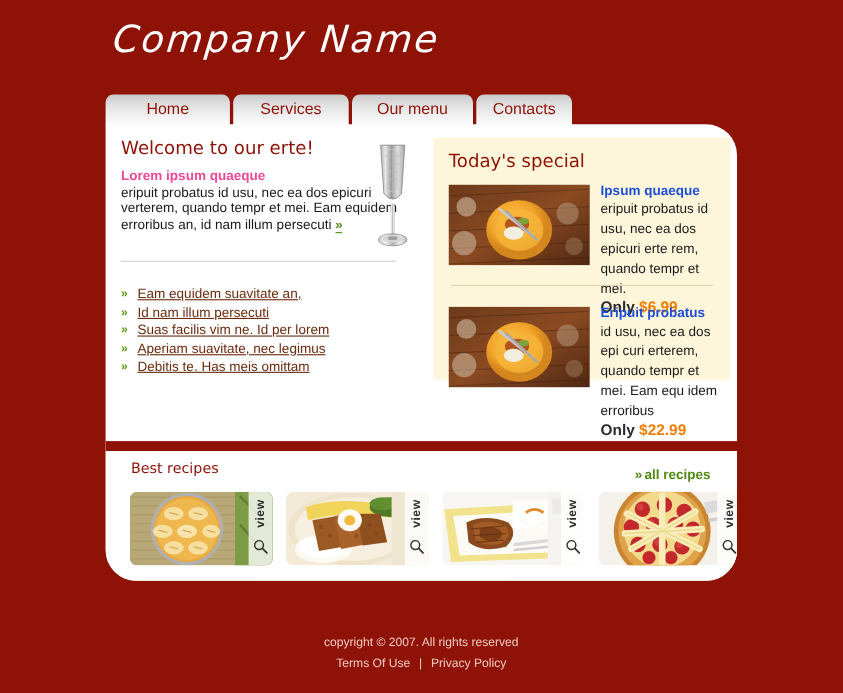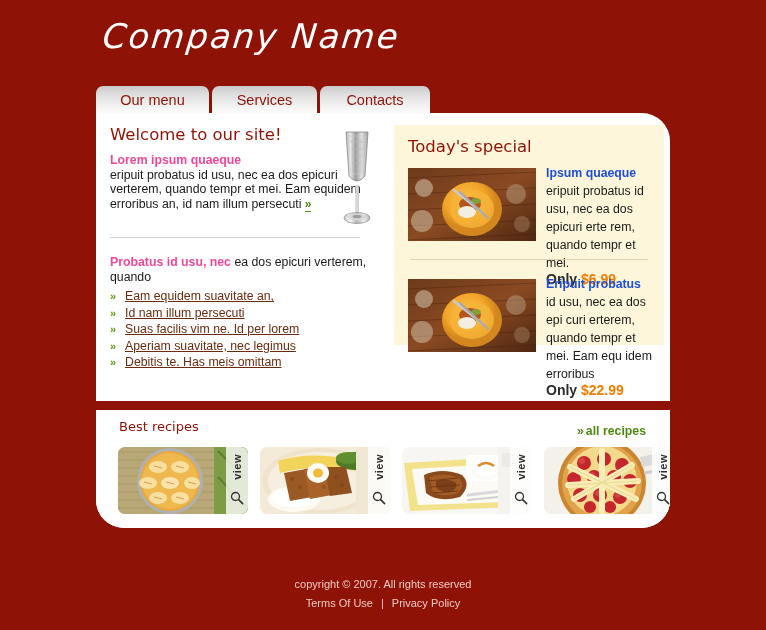--- a/index.html
+++ b/index.html
@@ -320,31 +320,32 @@
   #footer .sep { margin: 0 8px; }
 </style>
 </head>
 <body>
 
 <div id="header">
   <div id="logo">Company Name</div>
 </div>
 
 <div id="nav">
+  <div class="tab">Home</div>
+  <div class="tab">Services</div>
   <div class="tab">Our menu</div>
-  <div class="tab">Services</div>
   <div class="tab">Contacts</div>
 </div>
 
 <div id="panel">
 
   <div id="panel-top">
 
     <div id="left-col">
-      <div class="sect-title">Welcome to our site!</div>
+      <div class="sect-title">Welcome to our erte!</div>
       <div class="body-txt">
         <b>Lorem ipsum quaeque</b><br>
         <span>eripuit probatus id usu, nec ea dos epicuri verterem, quando tempr et mei. Eam equidem erroribus an, id nam illum persecuti</span>
         <a class="more-arrow" href="#">»</a>
       </div>
     </div>
 
     <div id="glass">
       <svg width="52" height="102" viewBox="0 0 52 102">
         <defs>
@@ -370,24 +371,20 @@
         <rect x="24.3" y="55" width="3.4" height="29" fill="url(#gmetal)"></rect>
         <ellipse cx="26" cy="88" rx="13" ry="5.5" fill="url(#gmetal)" stroke="#8d8d8d" stroke-width="0.7"></ellipse>
         <ellipse cx="26" cy="87" rx="9" ry="3.5" fill="#d6d6d6"></ellipse>
         <ellipse cx="26" cy="86.5" rx="4.5" ry="1.8" fill="#9e9e9e"></ellipse>
       </svg>
     </div>
 
     <div id="divider"></div>
 
     <div id="menu-block">
-      <div class="body-txt">
-        <b>Probatus id usu, nec</b>
-        <span>ea dos epicuri verterem, quando</span>
-      </div>
       <ul class="links">
         <li><span class="bullet">»</span><a href="#">Eam equidem suavitate an,</a></li>
         <li><span class="bullet">»</span><a href="#">Id nam illum persecuti</a></li>
         <li><span class="bullet">»</span><a href="#">Suas facilis vim ne. Id per lorem</a></li>
         <li><span class="bullet">»</span><a href="#">Aperiam suavitate, nec legimus</a></li>
         <li><span class="bullet">»</span><a href="#">Debitis te. Has meis omittam</a></li>
       </ul>
     </div>
 
     <div id="book">

